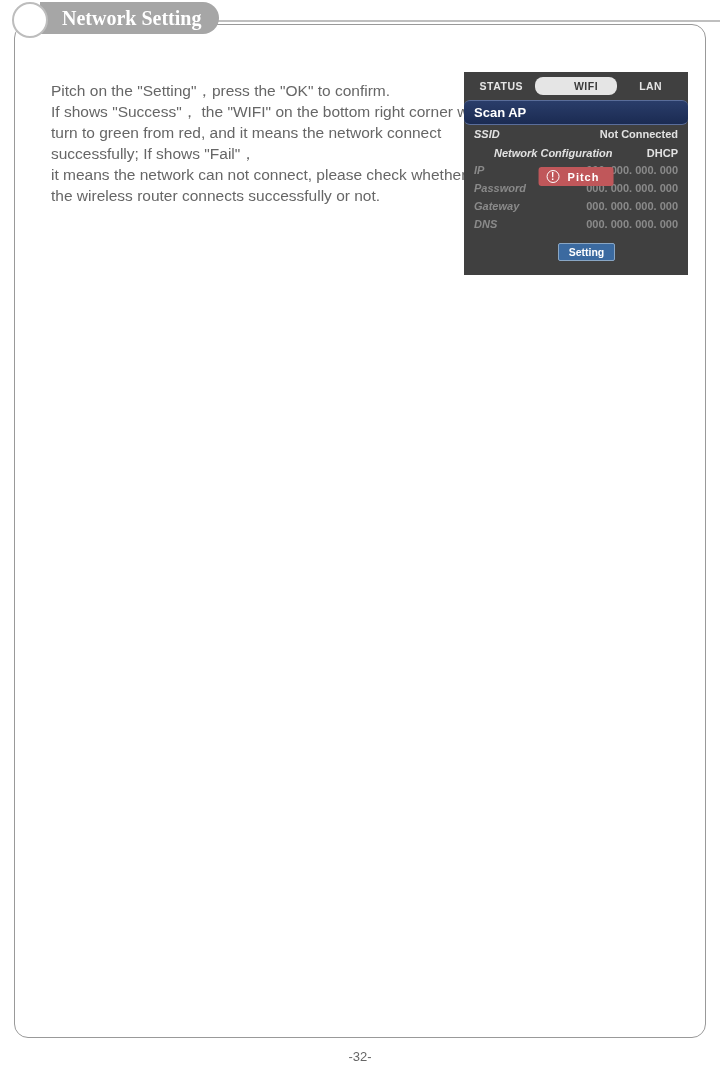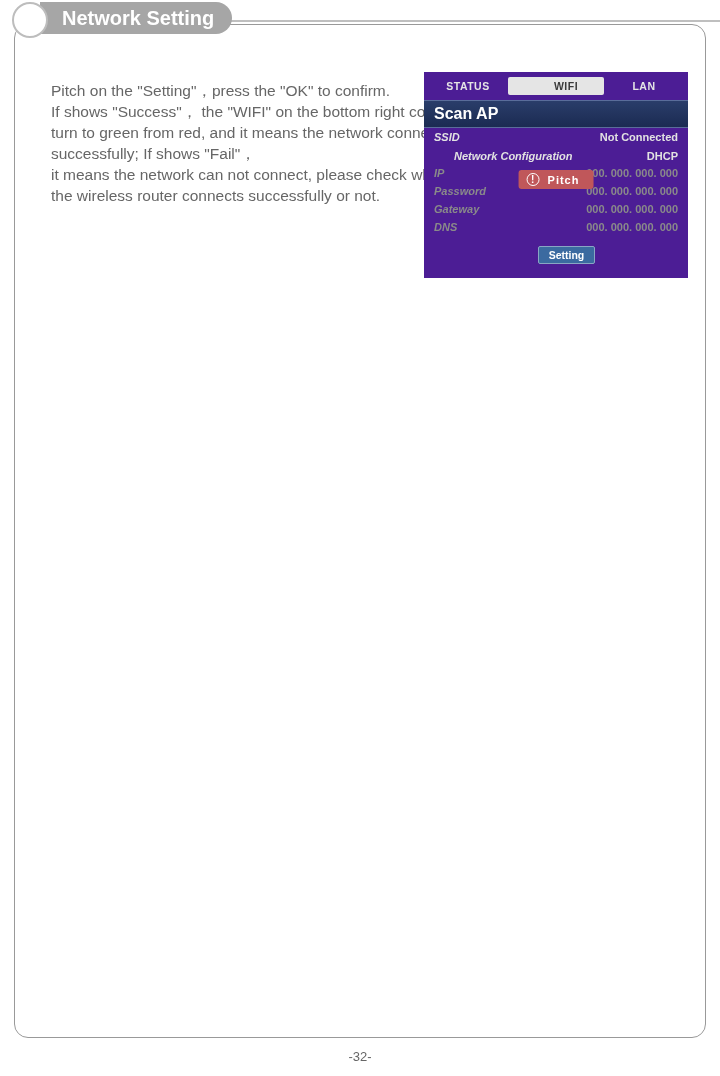--- a/index.html
+++ b/index.html
@@ -47,39 +47,40 @@
       background: #a6a6a6;
       color: #fff;
       font-size: 20px;
       font-weight: bold;
       padding: 4px 18px 4px 22px;
       border-top-right-radius: 16px;
       border-bottom-right-radius: 16px;
       display: flex;
       align-items: center;
       z-index: 2;
+      font-family: Liberation Serif, serif;
     }
     .content {
       position: absolute;
       top: 56px;
       left: 36px;
       right: 36px;
     }
     .instruction-text {
       font-size: 15.5px;
       line-height: 1.35;
       color: #666;
       width: 430px;
     }
     .panel {
       position: absolute;
       top: 72px;
       right: 32px;
-      width: 264px;
-      background: #4c1d95;
+      width: 224px;
+      background: #404040;
       color: #d0d0d0;
       font-size: 11px;
       font-family: Arial, sans-serif;
       font-weight: bold;
       padding-bottom: 14px;
     }
     .panel-tabs {
       display: flex;
       align-items: center;
       height: 28px;
@@ -90,30 +91,31 @@
       flex: 1;
       text-align: center;
       font-size: 10.5px;
       letter-spacing: 0.5px;
       padding: 3px 0;
       color: #e5e5e5;
     }
     .panel-tab.active {
       background: #e5e5e5;
       color: #3a3a3a;
-      border-radius: 2px;
+      border-radius: 8px;
       padding-left: 20px;
     }
     .scan-bar {
       background: linear-gradient(#2a3d6a, #1b2b52);
       color: #fff;
-      font-size: 16px;
+      font-size: 13px;
       padding: 4px 10px;
       border-top: 1px solid #5a6d9a;
       border-bottom: 1px solid #5a6d9a;
+      border-radius: 6px;
     }
     .row {
       display: flex;
       justify-content: space-between;
       padding: 3px 10px;
       font-size: 11px;
     }
     .row .lbl { color: #e2e2e2; font-style: italic; }
     .row .val { color: #e2e2e2; }
     .row.dim .lbl, .row.dim .val { color: #8a8a8a; }

